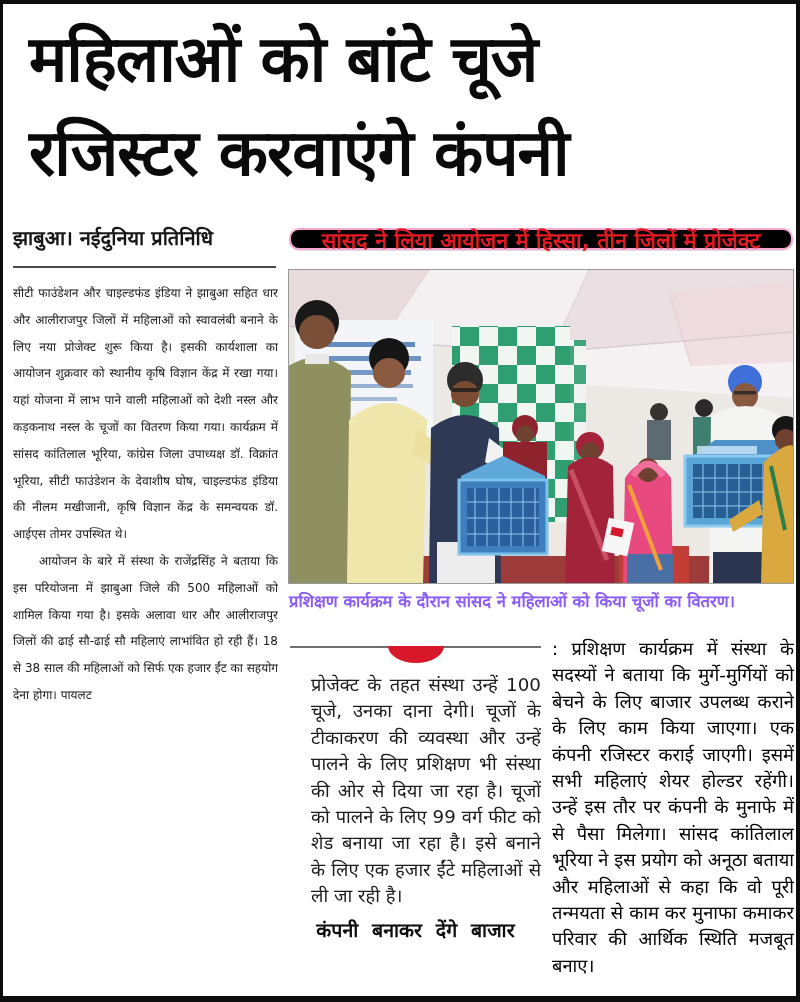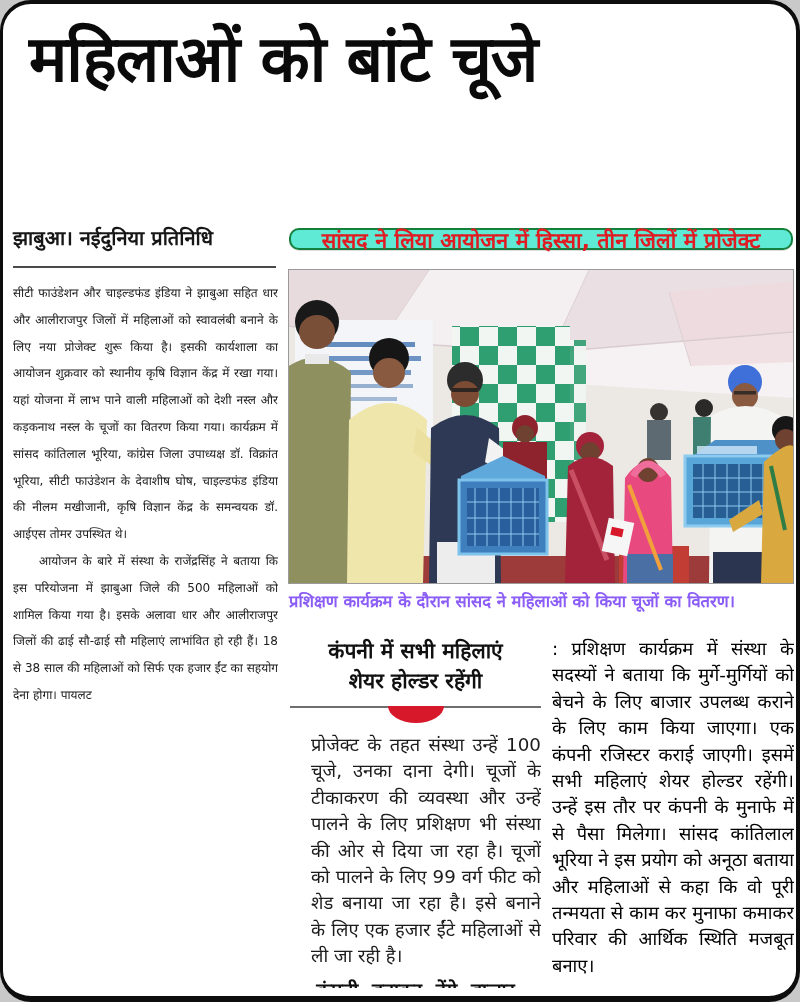--- a/index.html
+++ b/index.html
@@ -9,21 +9,20 @@
     width:800px;height:1002px;
     margin:0 auto;
     background:#ffffff;
     border-left:3px solid #0d0d0d;
     border-top:4px solid #0d0d0d;
     border-right:4px solid #0d0d0d;
     border-bottom:6px solid #0d0d0d;
     overflow:hidden;
     font-family:"DejaVu Sans", sans-serif;
     color:#111;
-    border-radius:31px;
   }
   .headline{
     position:absolute;top:8px;left:26px;width:762px;
     font-weight:700;color:#0a0a0a;
     font-size:64px;line-height:94px;letter-spacing:-1px;
     font-family:"DejaVu Serif", serif;
   }
   .headline .hl-line{display:block;white-space:nowrap;}
   .byline{
     position:absolute;top:220px;left:10px;width:263px;
@@ -35,21 +34,21 @@
   }
   .left-col{
     position:absolute;top:276px;left:10px;width:265px;height:702px;
     font-size:12px;line-height:26.8px;text-align:justify;color:#1b1b1b;
     overflow:hidden;
   }
   .left-col p{margin:0;}
   .left-col p + p{text-indent:26px;}
   .kicker{
     position:absolute;top:224px;left:286px;width:504px;height:22px;
-    background:#5eead4;border:2px solid #15803d;border-radius:10px;
+    background:#000000;border:2px solid #f9a8d4;border-radius:10px;
     display:flex;align-items:center;justify-content:center;
     font-weight:700;font-size:21.5px;color:#e01b22;
     box-shadow:0 1px 0 #dcdcdc;
   }
   .photo-frame{
     position:absolute;top:266px;left:286px;width:504px;height:313px;
     background:#e9e6e1;outline:1px solid #9a9a9a;overflow:hidden;
   }
   .photo-frame svg{display:block;}
   .caption{
@@ -85,20 +84,21 @@
     overflow:hidden;
   }
 </style>
 </head>
 <body>
 
 <div class="sheet">
 
   <div class="headline">
     <span class="hl-line">महिलाओं को बांटे चूजे</span>
+    <span class="hl-line">रजिस्टर करवाएंगे कंपनी</span>
   </div>
 
   <div class="byline">झाबुआ। नईदुनिया प्रतिनिधि</div>
   <div class="byline-rule"></div>
 
   <div class="left-col">
     <p>सीटी फाउंडेशन और चाइल्डफंड इंडिया ने झाबुआ सहित धार और आलीराजपुर जिलों में महिलाओं को स्वावलंबी बनाने के लिए नया प्रोजेक्ट शुरू किया है। इसकी कार्यशाला का आयोजन शुक्रवार को स्थानीय कृषि विज्ञान केंद्र में रखा गया। यहां योजना में लाभ पाने वाली महिलाओं को देशी नस्ल और कड़कनाथ नस्ल के चूजों का वितरण किया गया। कार्यक्रम में सांसद कांतिलाल भूरिया, कांग्रेस जिला उपाध्यक्ष डॉ. विक्रांत भूरिया, सीटी फाउंडेशन के देवाशीष घोष, चाइल्डफंड इंडिया की नीलम मखीजानी, कृषि विज्ञान केंद्र के समन्वयक डॉ. आईएस तोमर उपस्थित थे।</p>
     <p>आयोजन के बारे में संस्था के राजेंद्रसिंह ने बताया कि इस परियोजना में झाबुआ जिले की 500 महिलाओं को शामिल किया गया है। इसके अलावा धार और आलीराजपुर जिलों की ढाई सौ-ढाई सौ महिलाएं लाभांवित हो रही हैं। 18 से 38 साल की महिलाओं को सिर्फ एक हजार ईंट का सहयोग देना होगा। पायलट</p>
   </div>
 
@@ -236,24 +236,20 @@
       <g>
         <rect x="316" y="250" width="26" height="34" fill="#f6f6f6" transform="rotate(12 329 267)"></rect>
         <rect x="322" y="258" width="12" height="8" fill="#d7182a" transform="rotate(12 328 262)"></rect>
       </g>
     </svg>
   </div>
 
   <div class="caption">प्रशिक्षण कार्यक्रम के दौरान सांसद ने महिलाओं को किया चूजों का वितरण।</div>
 
   <div class="mid-col">
-    <div class="mid-subhead">
-      <span style="display:block">कंपनी में सभी महिलाएं</span>
-      <span style="display:block">शेयर होल्डर रहेंगी</span>
-    </div>
     <div class="mid-rule">
       <div class="rule-line"></div>
       <div class="half-disc"></div>
     </div>
     <div class="mid-body">प्रोजेक्ट के तहत संस्था उन्हें 100 चूजे, उनका दाना देगी। चूजों के टीकाकरण की व्यवस्था और उन्हें पालने के लिए प्रशिक्षण भी संस्था की ओर से दिया जा रहा है। चूजों को पालने के लिए 99 वर्ग फीट को शेड बनाया जा रहा है। इसे बनाने के लिए एक हजार ईंटे महिलाओं से ली जा रही है।</div>
     <div class="mid-subhead2">कंपनी बनाकर देंगे बाजार</div>
   </div>
 
   <div class="right-col">: प्रशिक्षण कार्यक्रम में संस्था के सदस्यों ने बताया कि मुर्गे-मुर्गियों को बेचने के लिए बाजार उपलब्ध कराने के लिए काम किया जाएगा। एक कंपनी रजिस्टर कराई जाएगी। इसमें सभी महिलाएं शेयर होल्डर रहेंगी। उन्हें इस तौर पर कंपनी के मुनाफे में से पैसा मिलेगा। सांसद कांतिलाल भूरिया ने इस प्रयोग को अनूठा बताया और महिलाओं से कहा कि वो पूरी तन्मयता से काम कर मुनाफा कमाकर परिवार की आर्थिक स्थिति मजबूत बनाए।</div>
 

